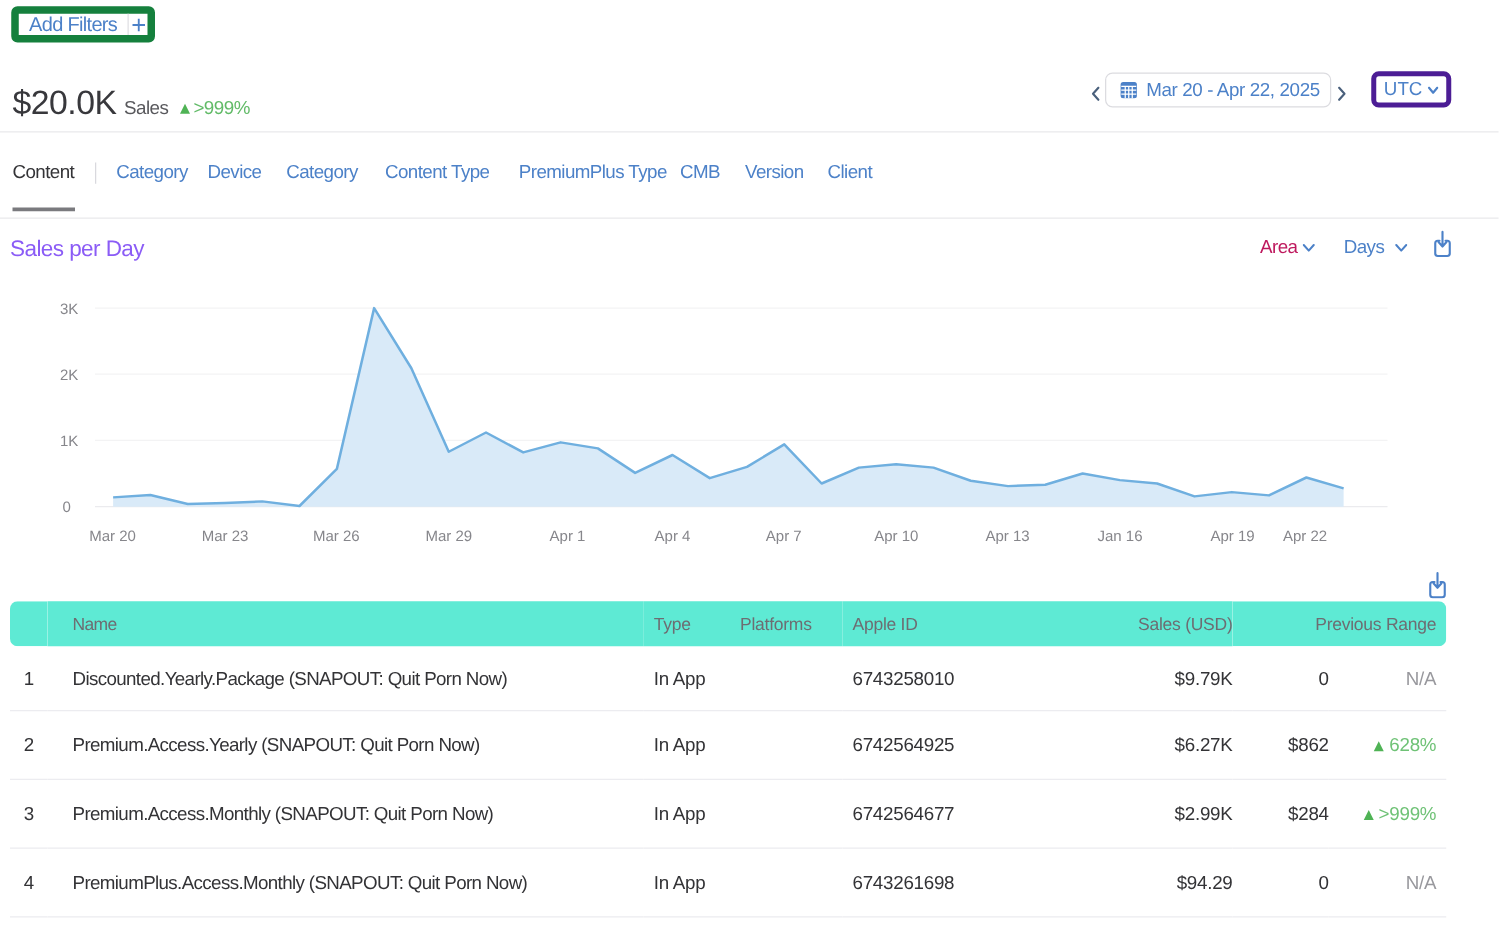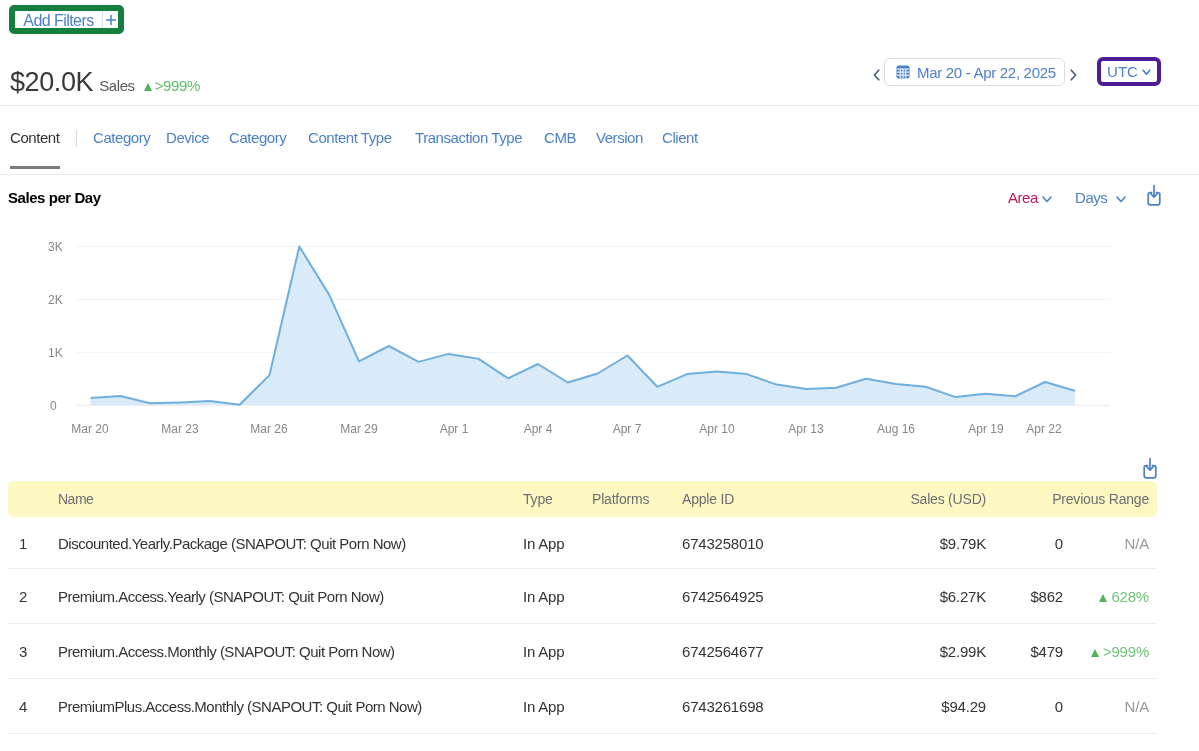--- a/index.html
+++ b/index.html
@@ -30,36 +30,36 @@
 .hr1 { left:0; top:105px; width:1199px; height:1px; background:#e9e9ec; }
 
 
 .tab { top:129px; font-size:15px; letter-spacing:-0.45px; color:#4c81c8; white-space:nowrap; }
 .tab.sel { color:#333336; }
 #tabline { left:10px; top:166px; width:50px; height:3px; background:#7a7a7e; }
 .hr2 { left:0; top:174px; width:1199px; height:1px; background:#e9e9ec; }
 .tsep { left:76px; top:130px; width:1px; height:17px; background:#d9d9de; }
 
 
-#cht { left:8px; top:189px; font-size:15px; letter-spacing:-0.45px; color:#000000;font-weight:bold; }
+#cht { left:8px; top:189px; font-size:18px; letter-spacing:-0.45px; color:#8b5cf6; }
 #area { left:1008px; top:189px; font-size:15px; letter-spacing:-0.45px; color:#be185d; }
 #days { left:1075px; top:189px; font-size:15px; letter-spacing:-0.45px; color:#4c81c8; }
 .chev { display:inline-block; }
 
 
 #chart { left:0; top:230px; }
 .ylab { font-size:12px; color:#86868b; }
 .xlab { font-size:12px; color:#86868b; top:422px; width:60px; text-align:center; }
 
 
 #dl2 { left:1143px; top:457px; }
 #tblwrap { left:8px; top:481px; width:1149px; }
 table { border-collapse:collapse; table-layout:fixed; width:1149px; font-size:15px; color:#333336; }
 th { font-weight:400; font-size:14px; color:#6d6d72; letter-spacing:-0.2px; }
-thead tr { height:36px; background:#fef9c3; }
+thead tr { height:36px; background:#5eead4; }
 thead th:first-child { border-radius:6px 0 0 6px; }
 thead th:last-child { border-radius:0 6px 6px 0; }
 tbody tr { height:55px; border-bottom:1px solid #ececf0; } td { padding-top:2px; }
 tbody tr:first-child { height:51px; }
 td, th { text-align:left; letter-spacing:-0.2px; white-space:nowrap; overflow:visible; }
 .cnum { text-align:center; }
 .cname { padding-left:20px; letter-spacing:-0.5px; }
 .cpad { padding-left:8px; }
 .crt { text-align:right; }
 .green { color:#6fc276; }
@@ -103,21 +103,21 @@
   </div>
 
 <div class="hr1 abs"></div>
 
 <span class="tab sel abs" style="left:10px;">Content</span>
 <span class="tsep abs"></span>
 <span class="tab abs" style="left:93px;">Category</span>
 <span class="tab abs" style="left:166px;">Device</span>
 <span class="tab abs" style="left:229px;">Category</span>
 <span class="tab abs" style="left:308px;">Content Type</span>
-<span class="tab abs" style="left:415px;">Transaction Type</span>
+<span class="tab abs" style="left:415px;">PremiumPlus Type</span>
 <span class="tab abs" style="left:544px;">CMB</span>
 <span class="tab abs" style="left:596px;">Version</span>
 <span class="tab abs" style="left:662px;">Client</span>
 <div id="tabline" class="abs"></div>
 <div class="hr2 abs"></div>
 
 <span id="cht" class="abs">Sales per Day</span>
 <span id="area" class="abs">Area <svg class="chev" width="10" height="7" viewBox="0 0 10 7">
       <path d="M1 1 L5 5.5 L9 1" fill="none" stroke="#4c81c8" stroke-width="1.6" stroke-linecap="round" stroke-linejoin="round"></path>
     </svg></span>
@@ -144,21 +144,21 @@
 
 <span class="xlab abs" style="left:60px;">Mar 20</span>
 <span class="xlab abs" style="left:150px;">Mar 23</span>
 <span class="xlab abs" style="left:239px;">Mar 26</span>
 <span class="xlab abs" style="left:329px;">Mar 29</span>
 <span class="xlab abs" style="left:424px;">Apr 1</span>
 <span class="xlab abs" style="left:508px;">Apr 4</span>
 <span class="xlab abs" style="left:597px;">Apr 7</span>
 <span class="xlab abs" style="left:687px;">Apr 10</span>
 <span class="xlab abs" style="left:776px;">Apr 13</span>
-<span class="xlab abs" style="left:866px;">Aug 16</span>
+<span class="xlab abs" style="left:866px;">Jan 16</span>
 <span class="xlab abs" style="left:956px;">Apr 19</span>
 <span class="xlab abs" style="left:1014px;">Apr 22</span>
 
 <svg id="dl2" class="abs" width="14" height="22" viewBox="0 0 14 22">
     <path d="M7 1.5 V13 M3.8 9.6 L7 13.2 L10.2 9.6" fill="none" stroke="#4c81c8" stroke-width="1.7" stroke-linecap="round" stroke-linejoin="round"></path>
     <path d="M4.6 8.6 H3.2 Q1.2 8.6 1.2 10.6 V18.8 Q1.2 20.8 3.2 20.8 H10.8 Q12.8 20.8 12.8 18.8 V10.6 Q12.8 8.6 10.8 8.6 H9.4" fill="none" stroke="#4c81c8" stroke-width="1.7" stroke-linecap="round"></path>
   </svg>
 
 <div id="tblwrap" class="abs">
 <table>
@@ -204,21 +204,21 @@
           <td class="crt">$862</td>
           <td class="crt green" style="padding-right:8px;"><span class="gtri"></span>628%</td>
         </tr>
 <tr>
           <td class="cnum">3</td>
           <td class="cname">Premium.Access.Monthly (SNAPOUT: Quit Porn Now)</td>
           <td class="cpad">In App</td>
           <td></td>
           <td class="cpad">6742564677</td>
           <td class="crt">$2.99K</td>
-          <td class="crt">$479</td>
+          <td class="crt">$284</td>
           <td class="crt green" style="padding-right:8px;"><span class="gtri"></span>&gt;999%</td>
         </tr>
 <tr>
           <td class="cnum">4</td>
           <td class="cname">PremiumPlus.Access.Monthly (SNAPOUT: Quit Porn Now)</td>
           <td class="cpad">In App</td>
           <td></td>
           <td class="cpad">6743261698</td>
           <td class="crt">$94.29</td>
           <td class="crt">0</td>

